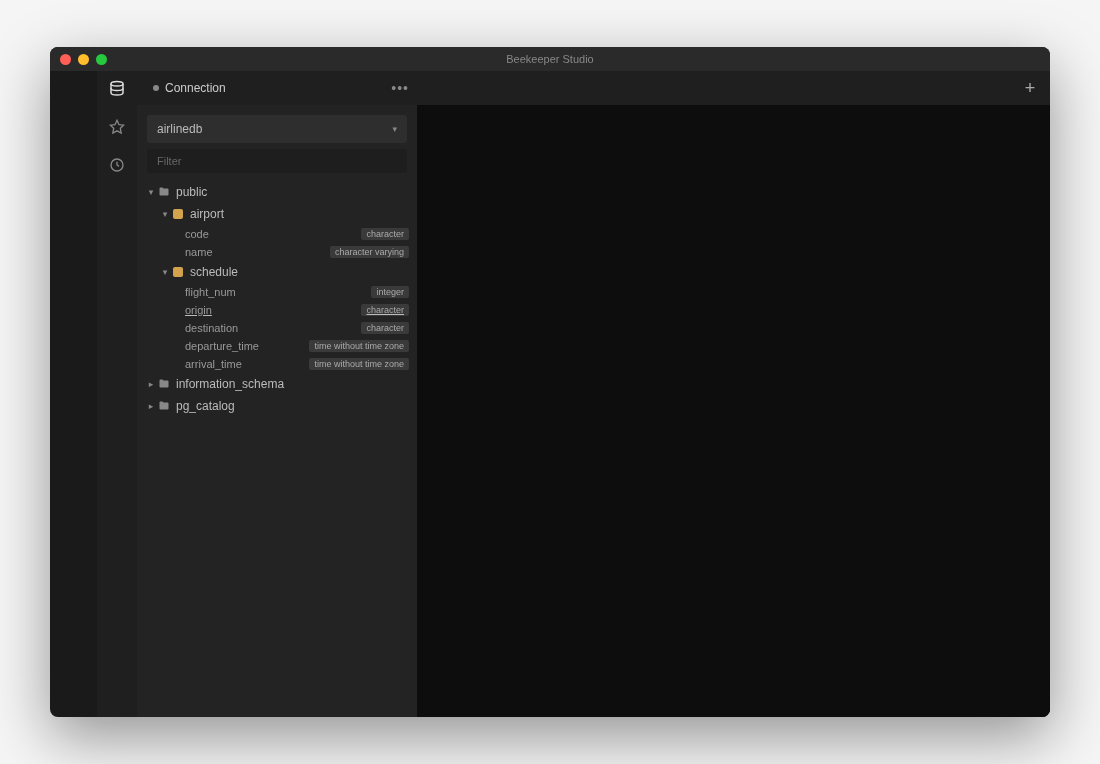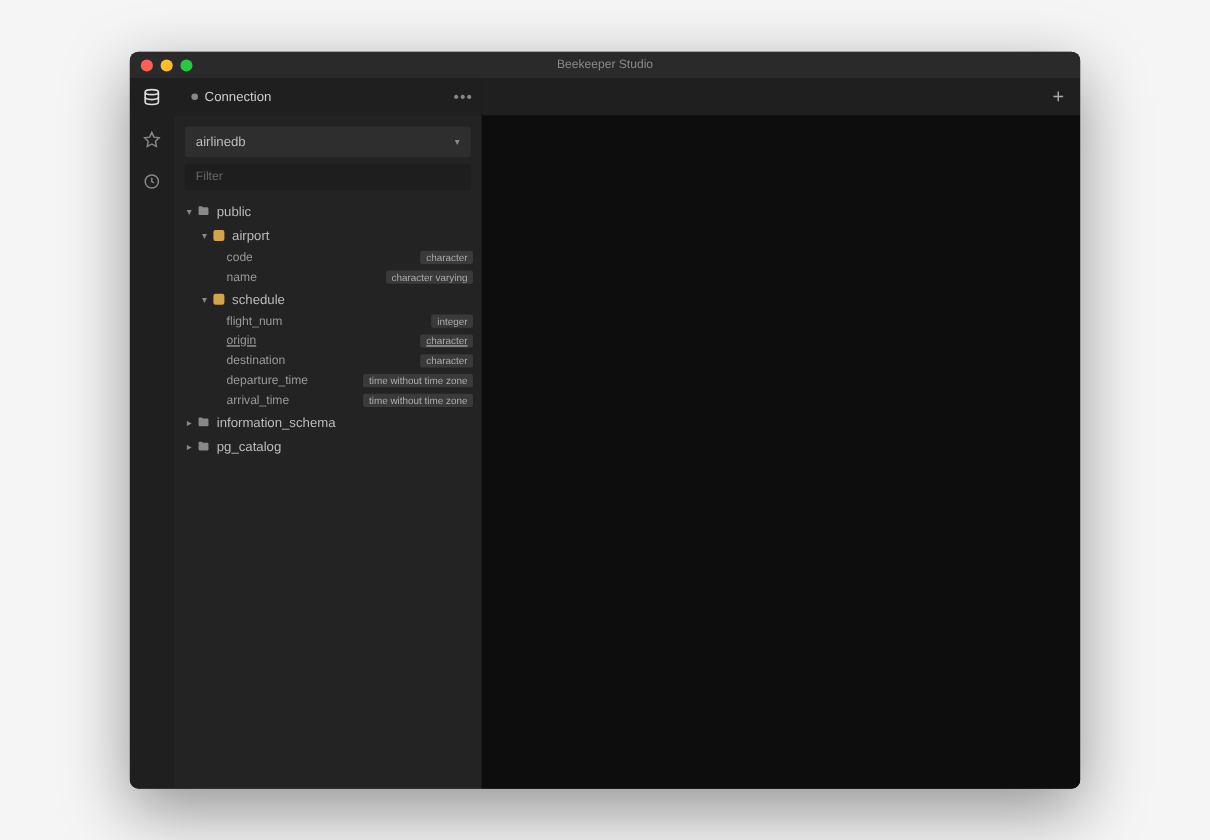--- a/index.html
+++ b/index.html
@@ -1,25 +1,25 @@
 <!DOCTYPE html>
 <html><head>
   <meta charset="utf-8">
   <style>
     * { margin: 0; padding: 0; box-sizing: border-box; font-family: -apple-system, BlinkMacSystemFont, "Segoe UI", sans-serif; }
     body { background: #f5f5f5; display: flex; align-items: center; justify-content: center; min-height: 764px; }
-    .window { width: 864px; height: 670px; background: #1a1a1a; border-radius: 8px; overflow: hidden; box-shadow: 0 20px 60px rgba(0,0,0,0.4); display: flex; flex-direction: column; }
+    .window { width: 1000px; height: 670px; background: #1a1a1a; border-radius: 8px; overflow: hidden; box-shadow: 0 20px 60px rgba(0,0,0,0.4); display: flex; flex-direction: column; }
     .titlebar { height: 24px; background: #2a2a2a; display: flex; align-items: center; padding: 0 10px; position: relative; }
     .traffic-lights { display: flex; gap: 7px; }
     .traffic-light { width: 11px; height: 11px; border-radius: 50%; }
     .tl-close { background: #ff5f56; }
     .tl-min { background: #ffbd2e; }
     .tl-max { background: #27c93f; }
     .title { position: absolute; left: 50%; transform: translateX(-50%); color: #888; font-size: 11px; }
-    .body { flex: 1; display: flex; overflow: hidden; }
+    .body { flex: 1; display: flex; overflow: hidden; padding-left: 47px; }
     .rail { width: 40px; background: #1f1f1f; display: flex; flex-direction: column; align-items: center; padding-top: 8px; gap: 18px; }
     .rail-icon { width: 20px; height: 20px; display: flex; align-items: center; justify-content: center; color: #888; cursor: pointer; }
     .rail-icon.active { color: #ddd; }
     .sidebar { width: 280px; background: #232323; display: flex; flex-direction: column; }
     .tabbar { height: 34px; background: #1f1f1f; display: flex; align-items: center; padding: 0 8px; }
     .tab { display: flex; align-items: center; gap: 6px; color: #ccc; font-size: 12px; padding: 4px 8px; }
     .tab-dot { width: 6px; height: 6px; border-radius: 50%; background: #888; }
     .tab-menu { margin-left: auto; color: #888; font-size: 14px; cursor: pointer; letter-spacing: 1px; }
     .db-select { margin: 10px 10px 6px 10px; background: #2e2e2e; border-radius: 3px; height: 28px; display: flex; align-items: center; padding: 0 10px; color: #bbb; font-size: 12px; cursor: pointer; }
     .db-select .chev { margin-left: auto; color: #888; font-size: 9px; }

